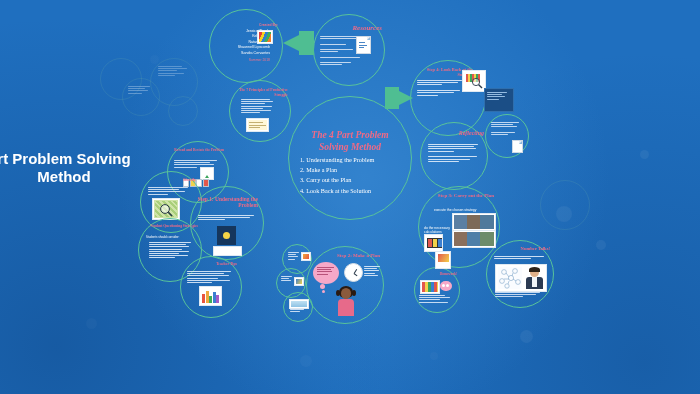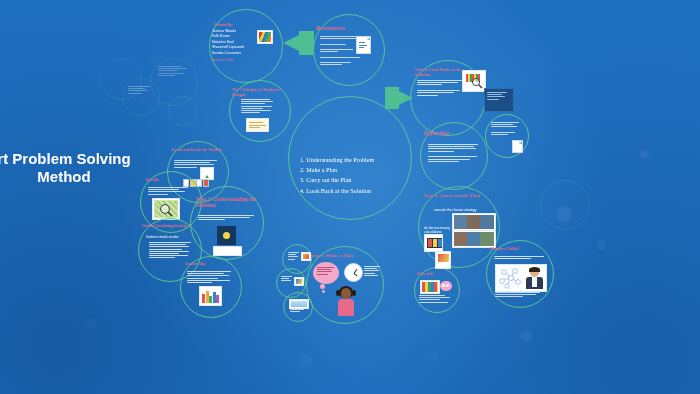--- a/index.html
+++ b/index.html
@@ -23,21 +23,21 @@
   .circ{position:absolute;border-radius:50%;box-sizing:border-box;
         border:1.3px solid #58C39A;}
   .circ.thin{border-width:1px;}
   .circ.vghost{border-color:rgba(120,185,165,.17);}
 
   
   .t{position:absolute;box-sizing:border-box;color:#fff;line-height:1.22;}
   .pink{color:#F2728C;}
   .pinkt{color:#F06A86;}
   .ttl-it{font-family:"Liberation Serif",serif;font-style:italic;font-weight:bold;}
-  .center{text-align:left;}
+  .center{text-align:right;}
 
   
   #main-title{left:296px;top:130px;width:108px;font-size:9.5px;text-align:center;}
   #main-list{left:300px;top:155px;width:104px;font-size:6.2px;line-height:1.65;
              font-family:"Liberation Serif",serif;}
   #main-list div{white-space:nowrap;}
 
   
   #page-title{position:absolute;left:-16px;top:150px;width:160px;color:#fff;
               font-size:15px;font-weight:bold;line-height:1.22;text-align:center;
@@ -165,20 +165,23 @@
   </div>
   <div class="pic" style="left:246px;top:118px;width:21px;height:12px;">
     <div class="in" style="background:#fff8d8;">
       <div style="position:absolute;left:1px;top:2px;width:14px;height:1px;background:#c4b070"></div>
       <div style="position:absolute;left:1px;top:4.5px;width:17px;height:1px;background:#c4b070"></div>
       <div style="position:absolute;left:1px;top:7px;width:11px;height:1px;background:#c4b070"></div>
     </div>
   </div>
 
   <div class="circ" style="left:288px;top:96px;width:124px;height:124px;border-width:1.6px;"></div>
+  <div class="t pinkt ttl-it" id="main-title">
+    <div>The 4 Part Problem Solving Method</div>
+  </div>
   <div class="t" id="main-list">
     <div>1. Understanding the Problem</div>
     <div>2. Make a Plan</div>
     <div>3. Carry out the Plan</div>
     <div>4. Look Back at the Solution</div>
   </div>
 
   <div id="page-title">rt Problem Solving Method</div>
 
   <div class="circ" style="left:167px;top:141px;width:62px;height:62px;"></div>

